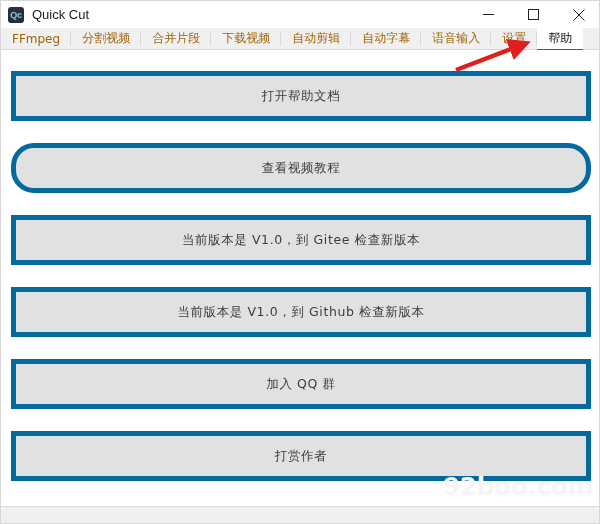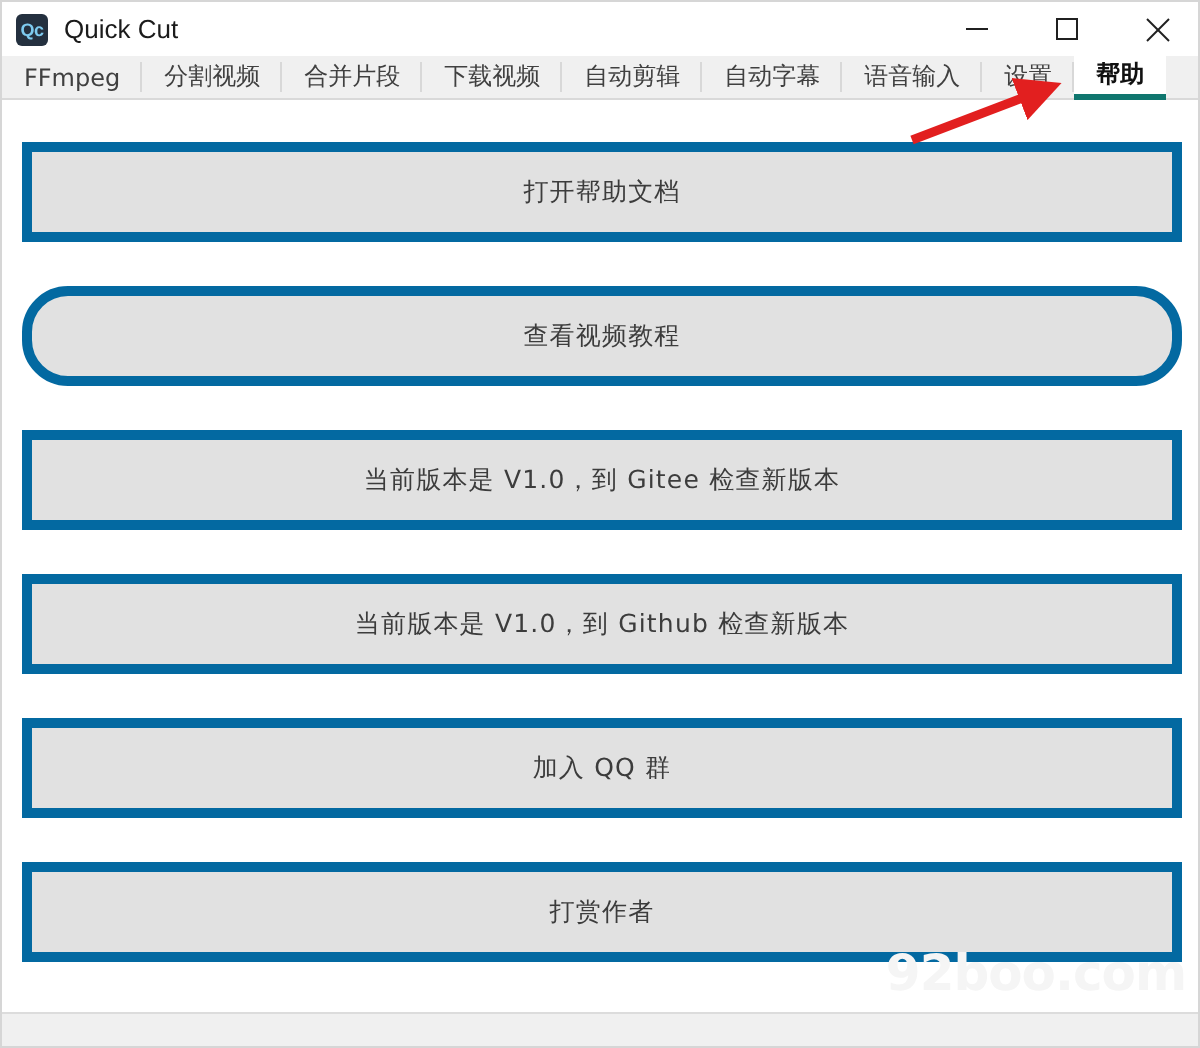--- a/index.html
+++ b/index.html
@@ -86,42 +86,41 @@
     display: flex;
     align-items: stretch;
     font-size: 12px;
   }
   .tab {
     position: relative;
     display: flex;
     align-items: center;
     justify-content: center;
     padding: 0 11px;
-    color: #404040;
+    color: #a16207;
     background: #f0f0f0;
     font-family: "DejaVu Sans", "Liberation Sans", sans-serif;
     font-size: 12px;
     white-space: nowrap;
     box-sizing: border-box;
   }
   .tab::after {
     content: "";
     position: absolute;
     right: 0;
     top: 3px;
     bottom: 3px;
     width: 1px;
     background: #d8d8d8;
   }
   .tab.selected {
     background: #ffffff;
     color: #111111;
-    border-bottom: 3px solid #0f766e;
+    border-bottom: 1px solid #0f766e;
     margin-bottom: -1px;
-    font-weight: bold;
   }
   .tab.selected::after { background: transparent; }
   #tab-filler {
     flex: 1 1 auto;
     background: #f0f0f0;
   }
 
   
   #content-panel {
     position: absolute;

